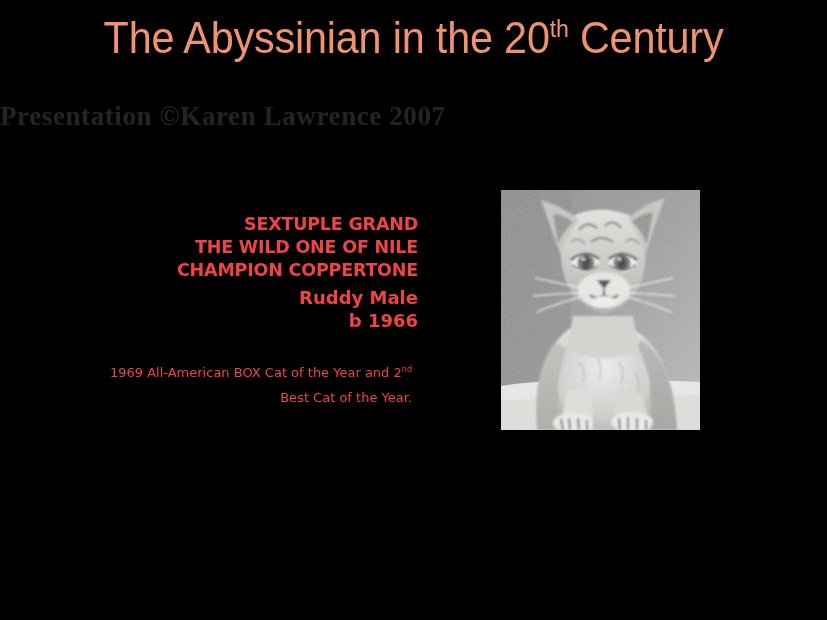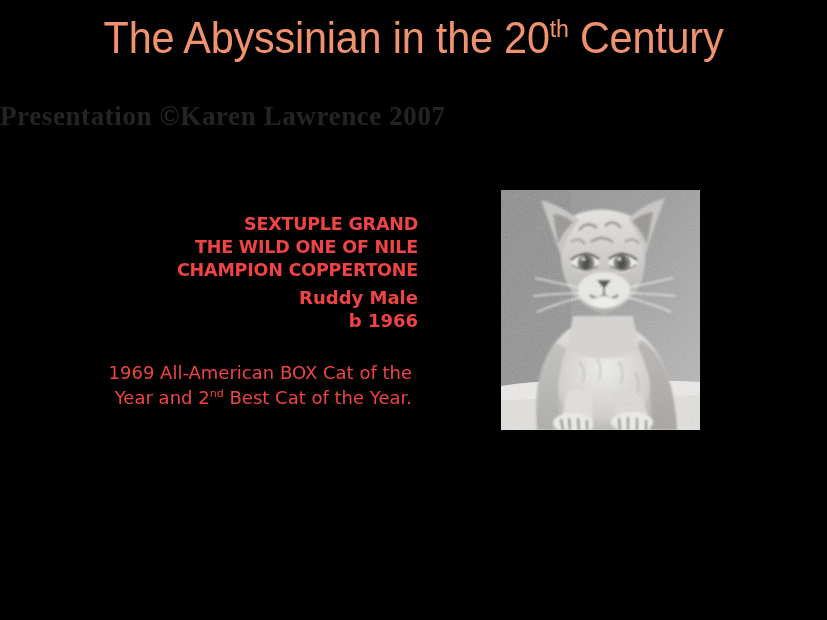--- a/index.html
+++ b/index.html
@@ -84,21 +84,21 @@
     white-space: nowrap;
   }
   #sub-lines {
     margin-top: 4px;
   }
   #award-para {
     margin-top: 28px;
     margin-left: 4px;
     font-family: "DejaVu Sans", sans-serif;
     font-weight: 400;
-    font-size: 18px;
+    font-size: 13px;
     line-height: 25px;
     width: 320px;
   }
   #award-para .sup {
     font-size: 0.62em;
     vertical-align: super;
     line-height: 0;
   }
 
   

